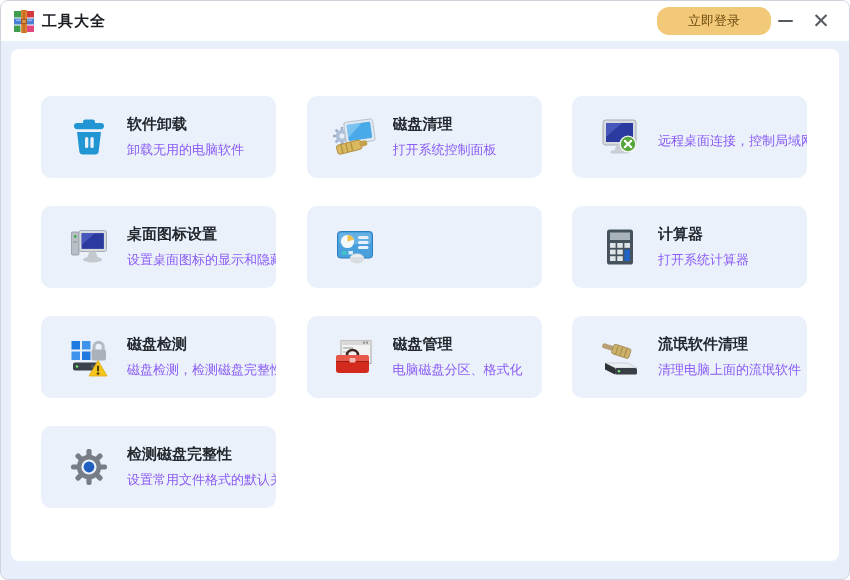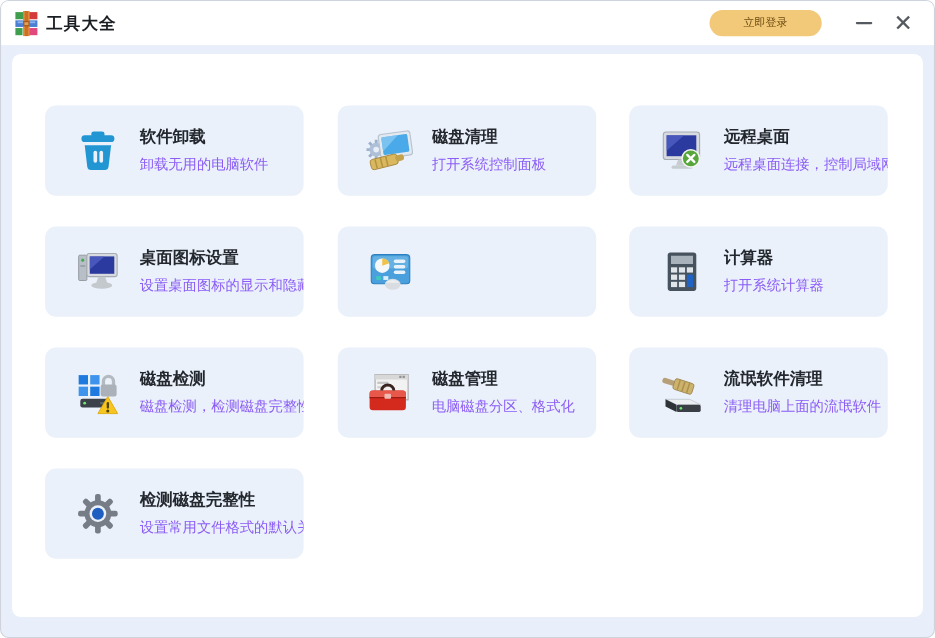--- a/index.html
+++ b/index.html
@@ -29,27 +29,26 @@
   .app-title {
     font-size: 15px;
     font-weight: bold;
     color: #1b1f24;
     letter-spacing: 1px;
   }
   .titlebar-spacer { flex: 1; }
   .login-btn {
     background: #f2c879;
     color: #6e4d12;
-    font-size: 10px;
+    font-size: 13px;
     border: none;
     border-radius: 12px;
     padding: 5px 31px;
     cursor: pointer;
     font-family: inherit;
-    margin-right: 24px;
   }
   .win-btn {
     width: 28px; height: 28px;
     display: flex; align-items: center; justify-content: center;
     color: #555a60;
     cursor: pointer;
     font-size: 20px;
     user-select: none;
   }
   .win-btn.minimize { margin-right: 8px; }
@@ -187,21 +186,20 @@
     <rect x="12.5" y="35.5" width="19" height="3" rx="1.5" fill="#c7ccd1"></rect>
     <circle cx="30" cy="29" r="8.6" fill="#f2f5f2"></circle>
     <circle cx="30" cy="29" r="7.2" fill="#57a63c"></circle>
     <g stroke="#ffffff" stroke-width="2.1" stroke-linecap="round">
       <line x1="26.8" y1="25.8" x2="33.2" y2="32.2"></line>
       <line x1="33.2" y1="25.8" x2="26.8" y2="32.2"></line>
     </g>
   </svg>
           </span>
     <span class="card-texts">
-      <div class="card-title">远程桌面</div>
       <div class="card-subtitle">远程桌面连接，控制局域网...</div>
     </span>
   </div>
         <div class="card">
     <span class="card-icon">
             <svg width="44" height="44" viewBox="0 0 44 44">
     <rect x="4.5" y="7" width="7.5" height="23" rx="1" fill="#b9bfc6" stroke="#8f959c" stroke-width="0.8"></rect>
     <circle cx="8.2" cy="11.5" r="1.4" fill="#3fae4e"></circle>
     <rect x="6" y="16" width="4.5" height="1.6" fill="#9aa1a8"></rect>
     <rect x="12" y="5.5" width="27.5" height="21" rx="2.2" fill="#d7dbdf" stroke="#a6acb3" stroke-width="1"></rect>

